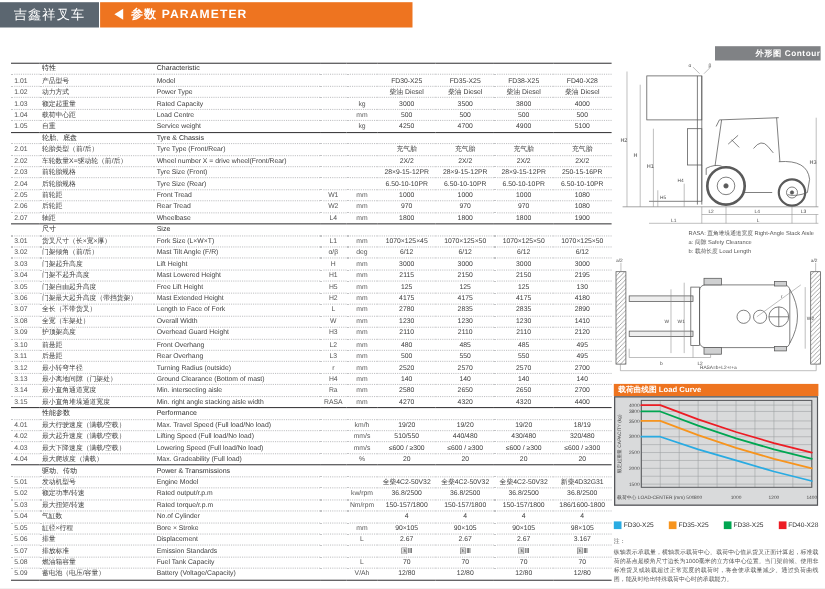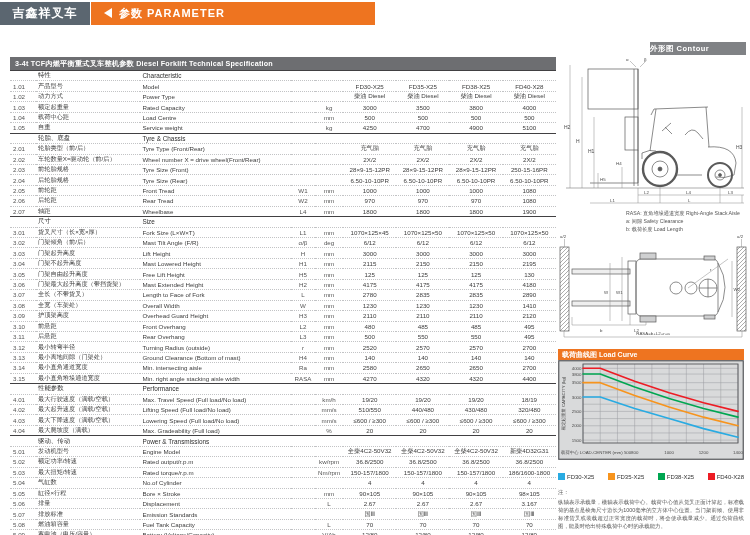--- a/index.html
+++ b/index.html
@@ -1,39 +1,39 @@
 <!DOCTYPE html>
 <html><head>
 <meta charset="utf-8">
 <style>
   html,body{margin:0;padding:0;background:#e8e8e8;}
   .sheet{position:relative;width:750px;height:535px;background:#fff;overflow:hidden;
          font-family:"Liberation Sans",sans-serif;color:#3c3c3c;}
   
   .brand{position:absolute;left:0;top:2px;width:90px;height:23px;background:#5b6670;color:#fff;
-         font-weight:bold;font-size:12px;line-height:23px;text-align:center;letter-spacing:1px;}
+         font-weight:normal;font-size:12px;line-height:23px;text-align:center;letter-spacing:1px;}
   .band{position:absolute;left:91px;top:2px;width:284px;height:23px;background:#ee7420;color:#fff;
         font-weight:bold;font-size:11px;line-height:23px;padding-left:28px;box-sizing:border-box;letter-spacing:1px;}
   .tri{position:absolute;left:13px;top:6px;width:0;height:0;border-top:5.5px solid transparent;
        border-bottom:5.5px solid transparent;border-right:8px solid #fff;}
   
   .table-wrap{position:absolute;left:10px;top:57px;width:546px;}
   .tbl-title{width:546px;height:13px;background:#6d6e71;color:#fff;font-size:7.2px;font-weight:bold;
              line-height:13px;padding-left:5px;box-sizing:border-box;letter-spacing:.2px;}
   table.spec{border-collapse:collapse;table-layout:fixed;width:546px;border-bottom:1.6px solid #414042;}
   table.spec td{height:9.45px;font-size:6.2px;padding:0 2px;white-space:nowrap;overflow:hidden;
                 border-bottom:1px dotted #c2c3c5;vertical-align:middle;color:#3c3c3c;}
   table.spec td.c0{padding-left:3px;color:#555;}
   table.spec td.c3,table.spec td.c4{text-align:center;color:#555;}
   table.spec td.c5,table.spec td.c6,table.spec td.c7,table.spec td.c8{text-align:center;}
   table.spec tr.sec td{border-top:1.5px solid #414042;font-size:6.4px;color:#2e2e2e;}
   
   .rightcol{position:absolute;left:558px;top:42px;width:190px;}
   .badge{margin-left:92px;width:96px;height:13px;background:#808285;color:#fff;font-size:7.5px;
-         font-weight:bold;text-align:left;line-height:13px;letter-spacing:.5px;}
+         font-weight:bold;text-align:right;line-height:13px;letter-spacing:.5px;}
   .drawing{display:block;}
   .tv-notes{font-size:5.2px;color:#555;line-height:1.5;padding-left:68px;margin-top:3px;}
   .lc-head{width:186px;height:11px;background:#ee7420;color:#fff;font-size:7px;font-weight:bold;
            line-height:11px;padding-left:4px;box-sizing:border-box;margin-top:4px;}
   .legend{width:186px;display:flex;justify-content:space-between;margin-top:9px;}
   .legend .item{display:flex;align-items:center;font-size:6px;color:#333;}
   .legend .sw{width:7px;height:7px;margin-right:2px;display:inline-block;}
   .notes{width:186px;margin-top:8px;font-size:5.4px;line-height:1.5;color:#555;text-align:justify;}
   .notes .lbl{margin:3px 0 1px 0;}
   svg text{font-family:"Liberation Sans",sans-serif;fill:#4a4a4a;}
@@ -43,21 +43,20 @@
 
 <div class="sheet">
 
   <div class="brand">吉鑫祥叉车</div>
   <div class="band">
     <span class="tri"></span>
     <span>参数  PARAMETER</span>
   </div>
 
   <div class="table-wrap">
-    <div class="tbl-title">3-4t TCF内燃平衡重式叉车整机参数  Diesel Forklift Technical Specification</div>
     <table class="spec">
       <colgroup>
         <col style="width:26px">
           <col style="width:104px">
           <col style="width:150px">
         <col style="width:24px">
           <col style="width:28px">
         <col style="width:53px">
           <col style="width:53px">
           <col style="width:53px">

